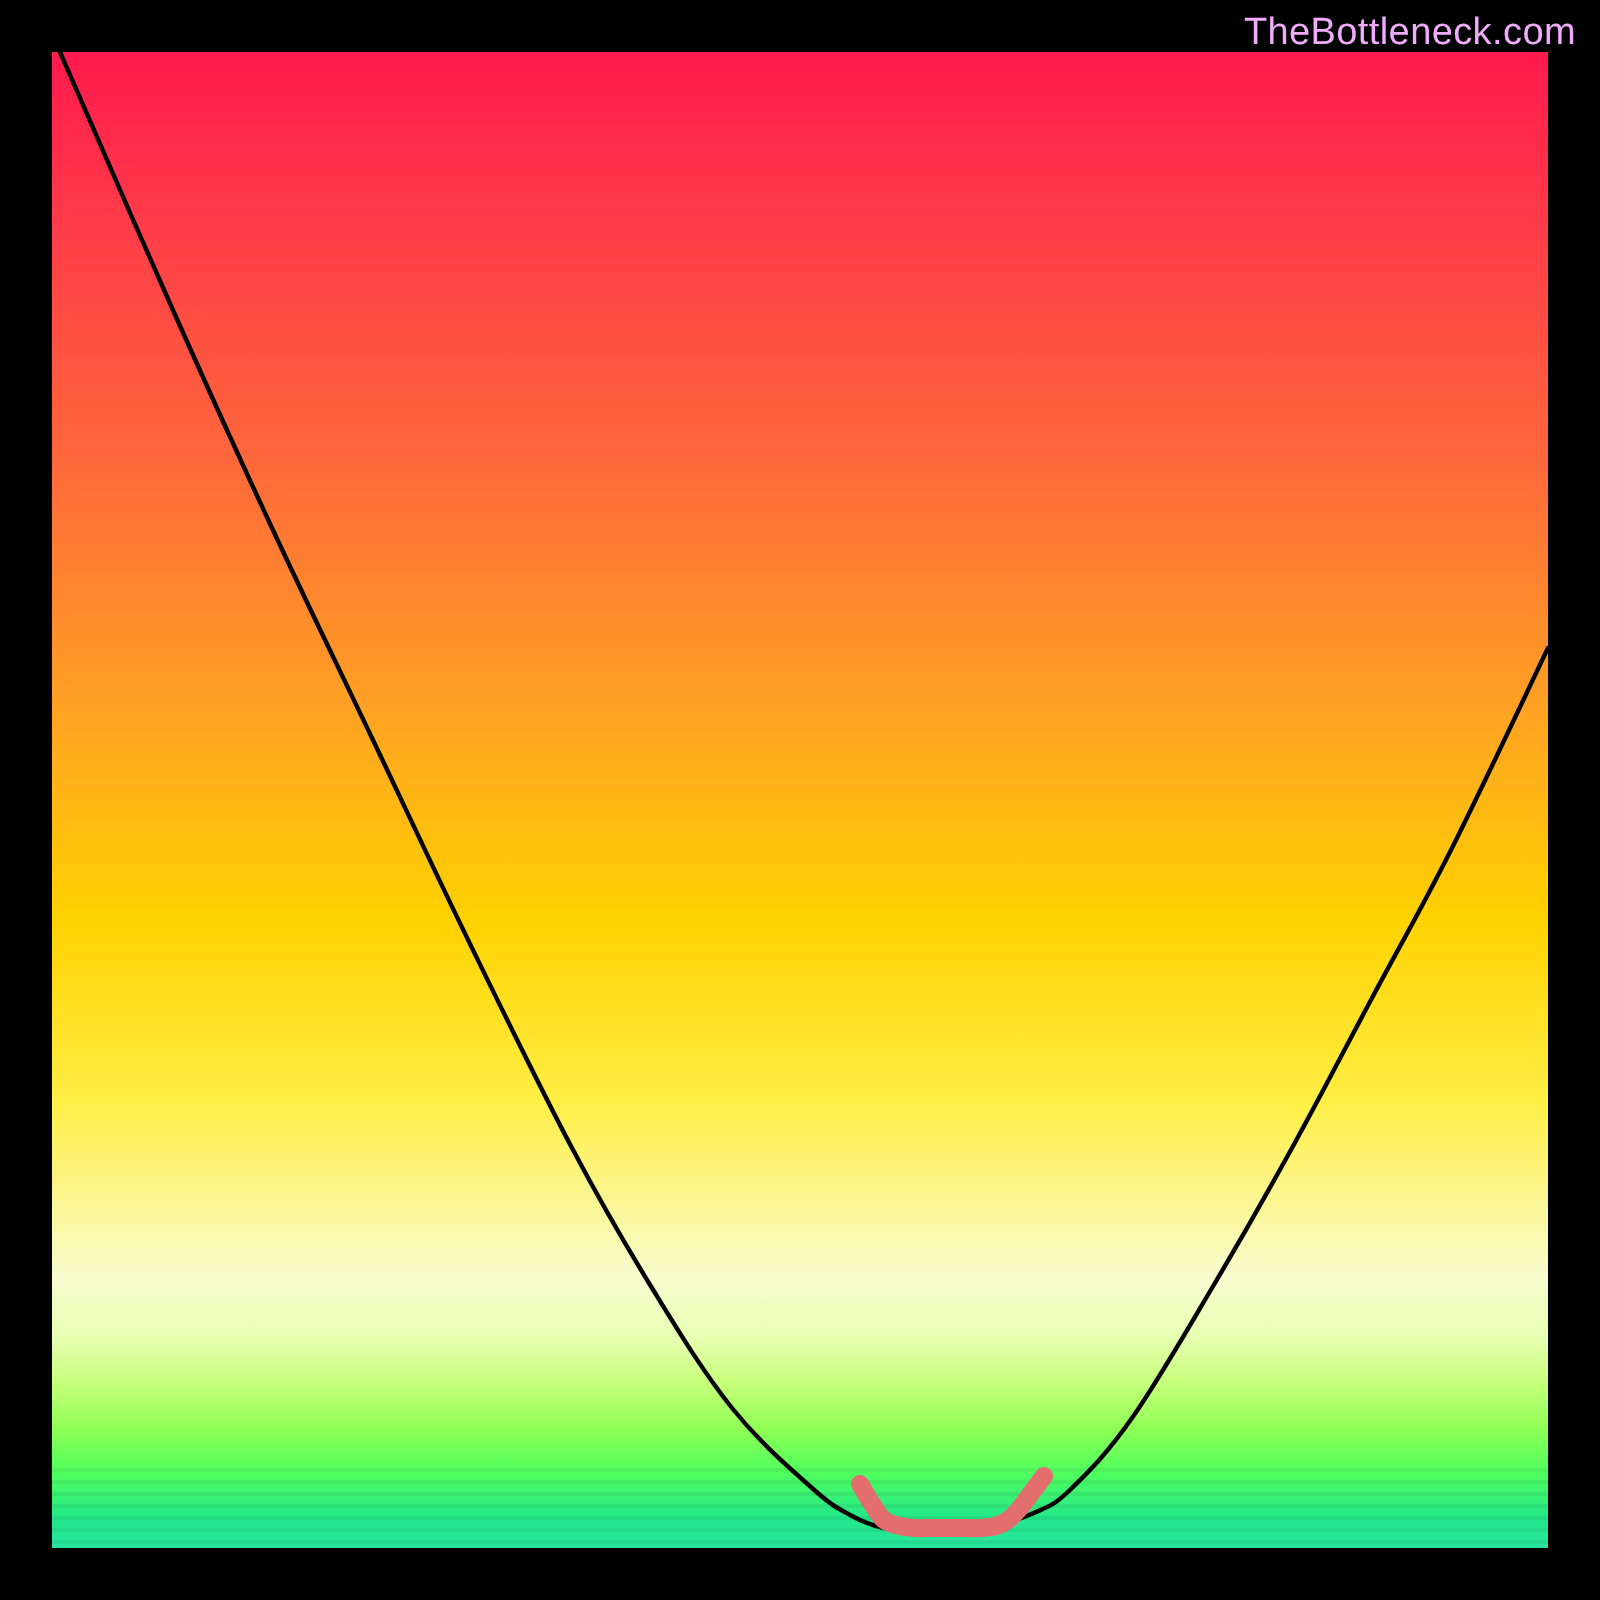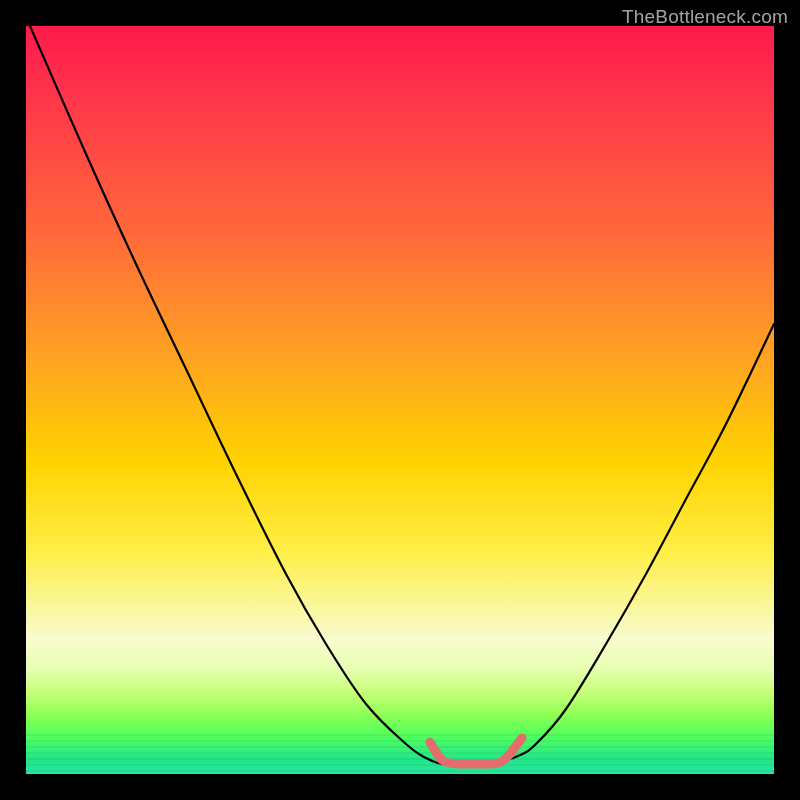--- a/index.html
+++ b/index.html
@@ -66,21 +66,21 @@
     position: absolute;
     inset: 0;
     width: 100%;
     height: 100%;
     overflow: visible;
   }
   .watermark {
     position: absolute;
     top: 6px;
     right: 12px;
-    color: #a3a3a3;
+    color: #f0abfc;
     font-size: 19px;
     letter-spacing: 0.2px;
     user-select: none;
   }
 </style>
 </head>
 <body>
 
 <div class="stage">
   <div class="watermark">TheBottleneck.com</div>

